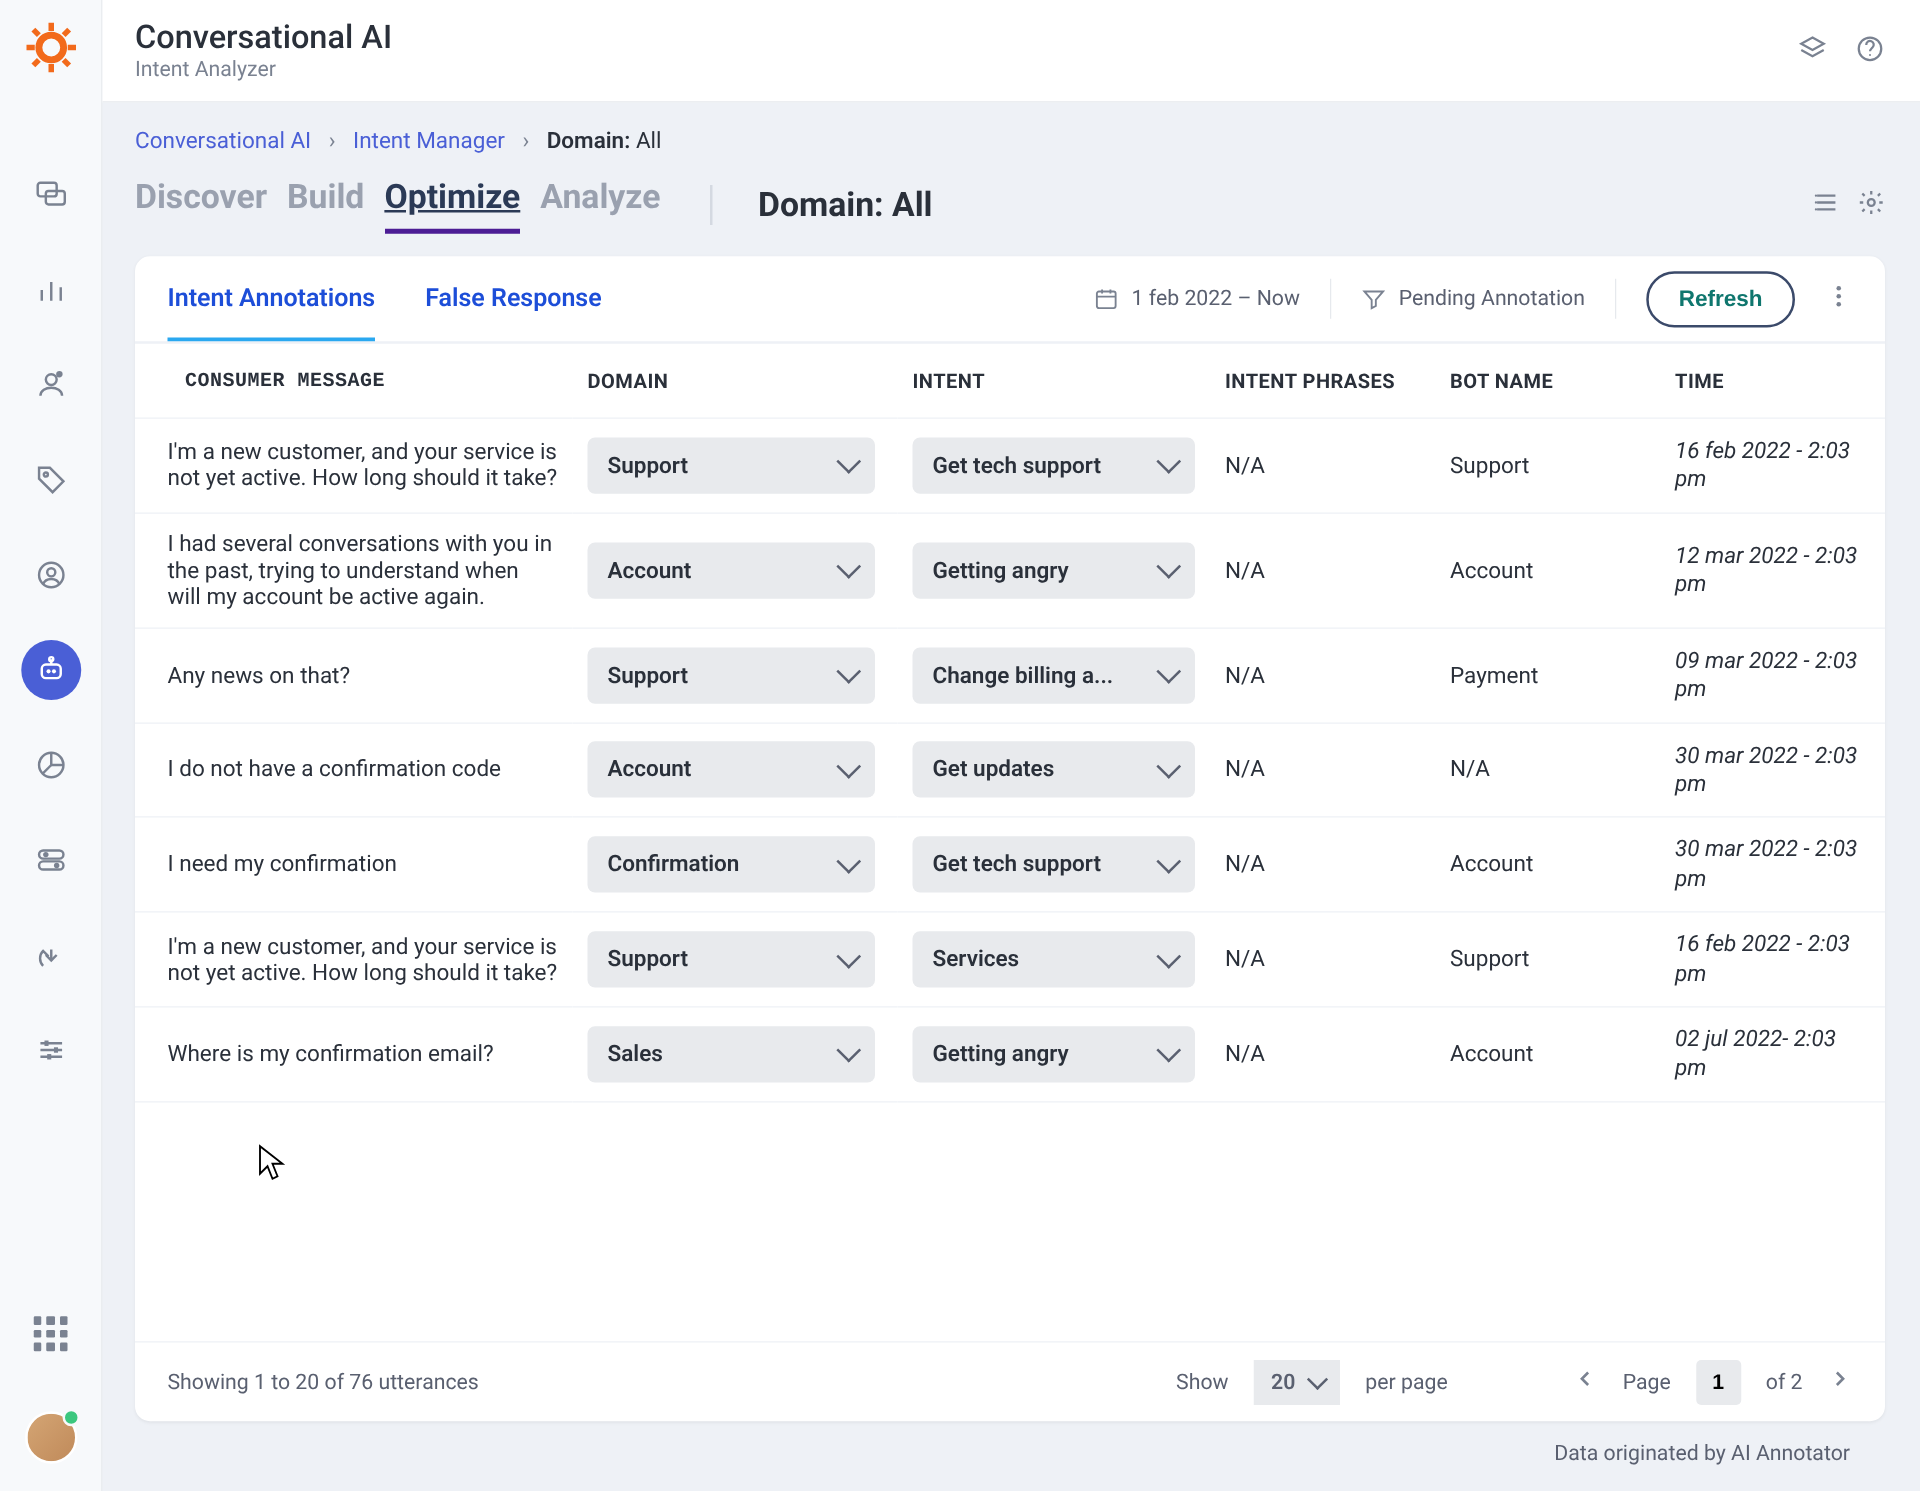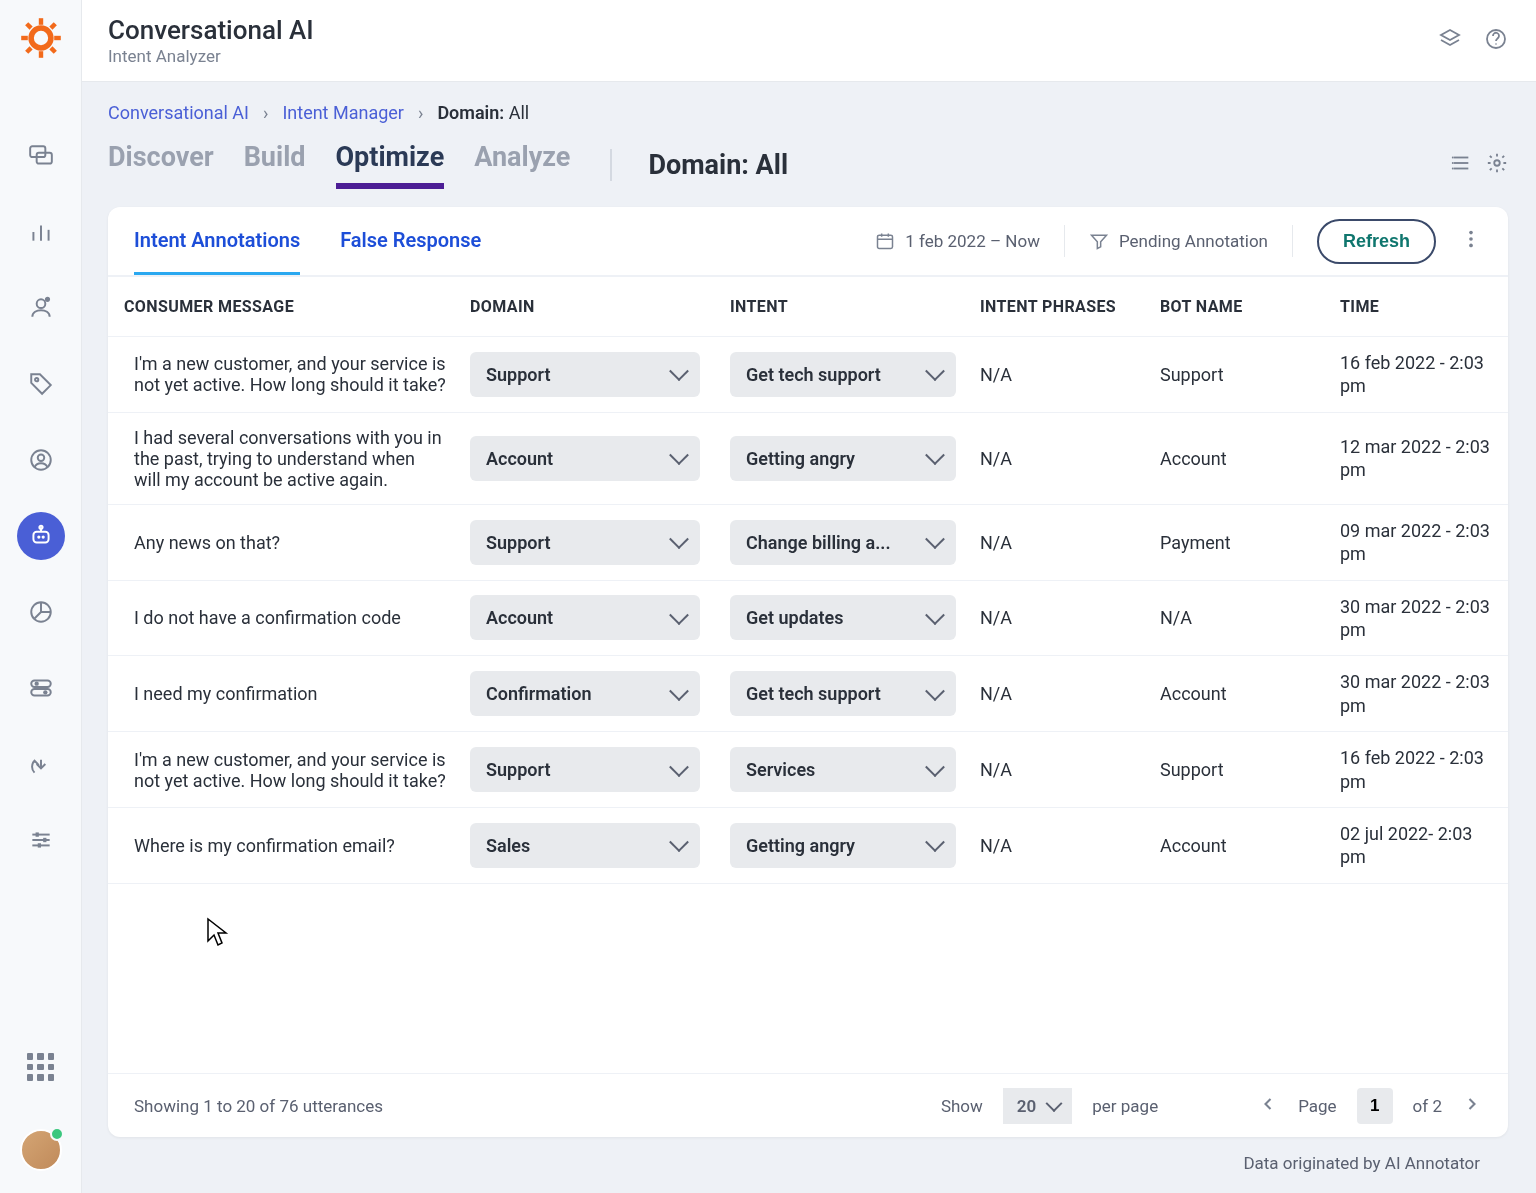--- a/index.html
+++ b/index.html
@@ -72,23 +72,23 @@
   font-size: 18px; color: #7a8291;
 }
 .breadcrumb a { color: #4a5fd6; text-decoration: none; }
 .breadcrumb .chev { color: #7a8291; }
 .breadcrumb .current { color: #2a303a; }
 .breadcrumb .current strong { font-weight: 600; }
 .tabs-row {
   display: flex; align-items: center;
   margin-top: 18px; gap: 32px;
 }
-.tabs { display: flex; gap: 30px; }
+.tabs { display: flex; gap: 16px; }
 .tab { font-size: 27px; font-weight: 700; color: #9aa1af; cursor: pointer; padding-bottom: 10px; }
-.tab.active { color: #2b3a56; border-bottom: 6px solid #4c1d95; }
+.tab.active { color: #2b3a56; border-bottom: 4px solid #4c1d95; text-decoration: underline; }
 .domain-label {
   font-size: 27px; font-weight: 700; color: #2a303a;
   padding-left: 36px; border-left: 2px solid #d4d9e1; margin-left: 8px;
 }
 .tabs-right { margin-left: auto; display: flex; gap: 14px; align-items: center; }
 .tabs-right svg { width: 22px; height: 22px; stroke: #7a8291; fill: none; stroke-width: 2; }
 .card {
   background: #fff; border-radius: 12px;
   margin-top: 18px; flex: 1;
   display: flex; flex-direction: column;
@@ -122,21 +122,21 @@
 }
 .more-btn { cursor: pointer; }
 .more-btn svg { width: 22px; height: 22px; fill: #7a8291; }
 .table-wrap { flex: 1; overflow-y: auto; }
 table { width: 100%; border-collapse: collapse; }
 th {
   text-align: left; font-size: 16px; font-weight: 700; color: #2a303a;
   padding: 20px 12px 20px 12px; letter-spacing: 0.4px;
   border-bottom: 1px solid #eef1f6;
 }
-th:first-child { padding-left: 16px; }
+th:first-child { padding-left: 40px; font-family: Liberation Mono, monospace; }
 td {
   padding: 14px 12px; font-size: 18px; color: #2a303a;
   border-bottom: 1px solid #eef1f6; vertical-align: middle;
 }
 td:first-child { padding-left: 26px; }
 .col-msg { width: 350px; }
 .col-dom { width: 260px; }
 .col-int { width: 250px; }
 .col-phr { width: 180px; }
 .col-bot { width: 180px; }
@@ -148,21 +148,21 @@
   position: relative; cursor: pointer;
   white-space: nowrap; overflow: hidden; text-overflow: ellipsis;
   max-width: 230px;
 }
 .select-box.placeholder { font-style: italic; font-weight: 400; color: #5a6070; }
 .select-box::after {
   content: ''; position: absolute; right: 14px; top: 50%;
   width: 12px; height: 12px; border-right: 2px solid #5a6070; border-bottom: 2px solid #5a6070;
   transform: translateY(-70%) rotate(45deg);
 }
-.time-cell { font-size: 18px; color: #2a303a; line-height: 1.3; }
+.time-cell { font-size: 18px; color: #2a303a; line-height: 1.3; font-style: italic; }
 .card-footer {
   height: 64px; border-top: 1px solid #eef1f6;
   display: flex; align-items: center; padding: 0 26px;
   font-size: 17px; color: #5a6070; gap: 34px;
 }
 .footer-right { margin-left: auto; display: flex; align-items: center; gap: 20px; }
 .page-size {
   background: #e8eaed; border-radius: 0; padding: 8px 36px 8px 14px;
   font-size: 17px; font-weight: 600; position: relative;
 }

